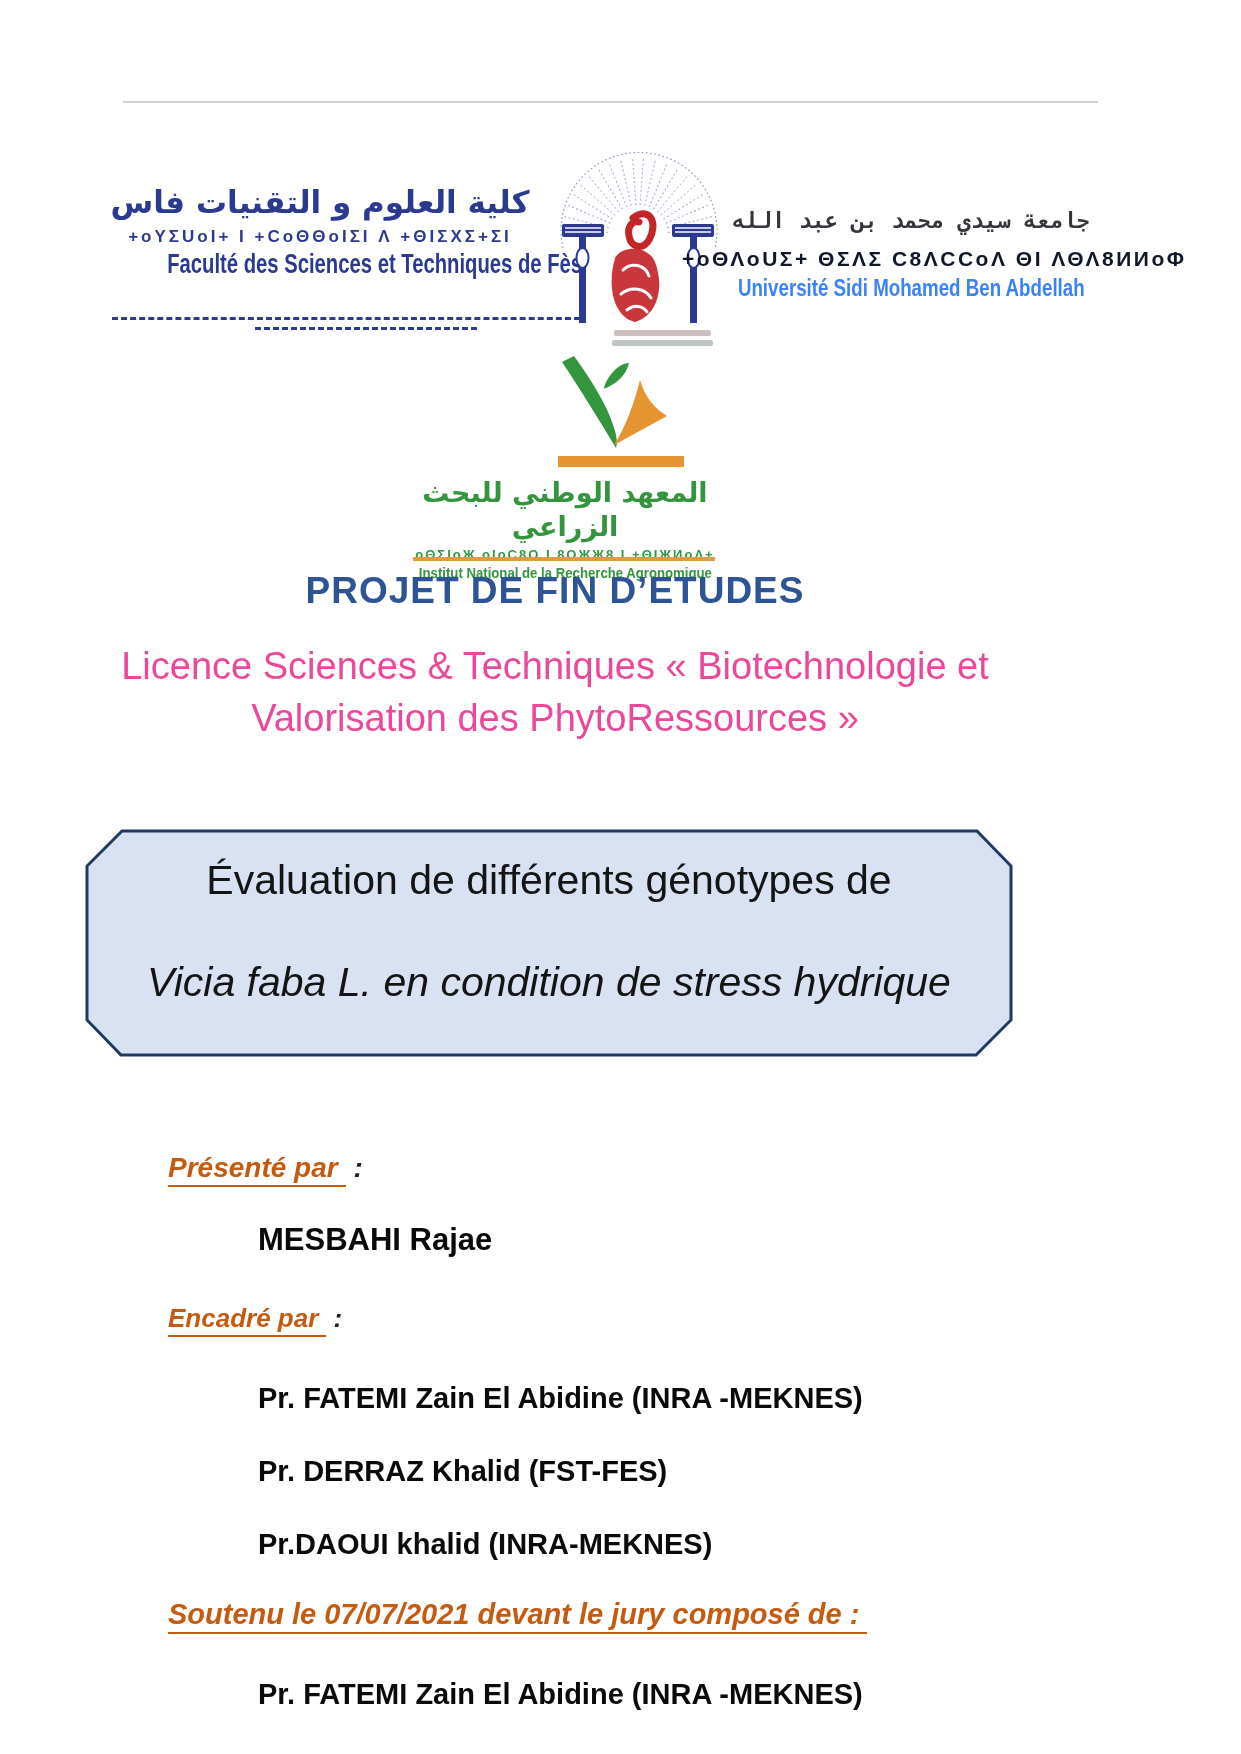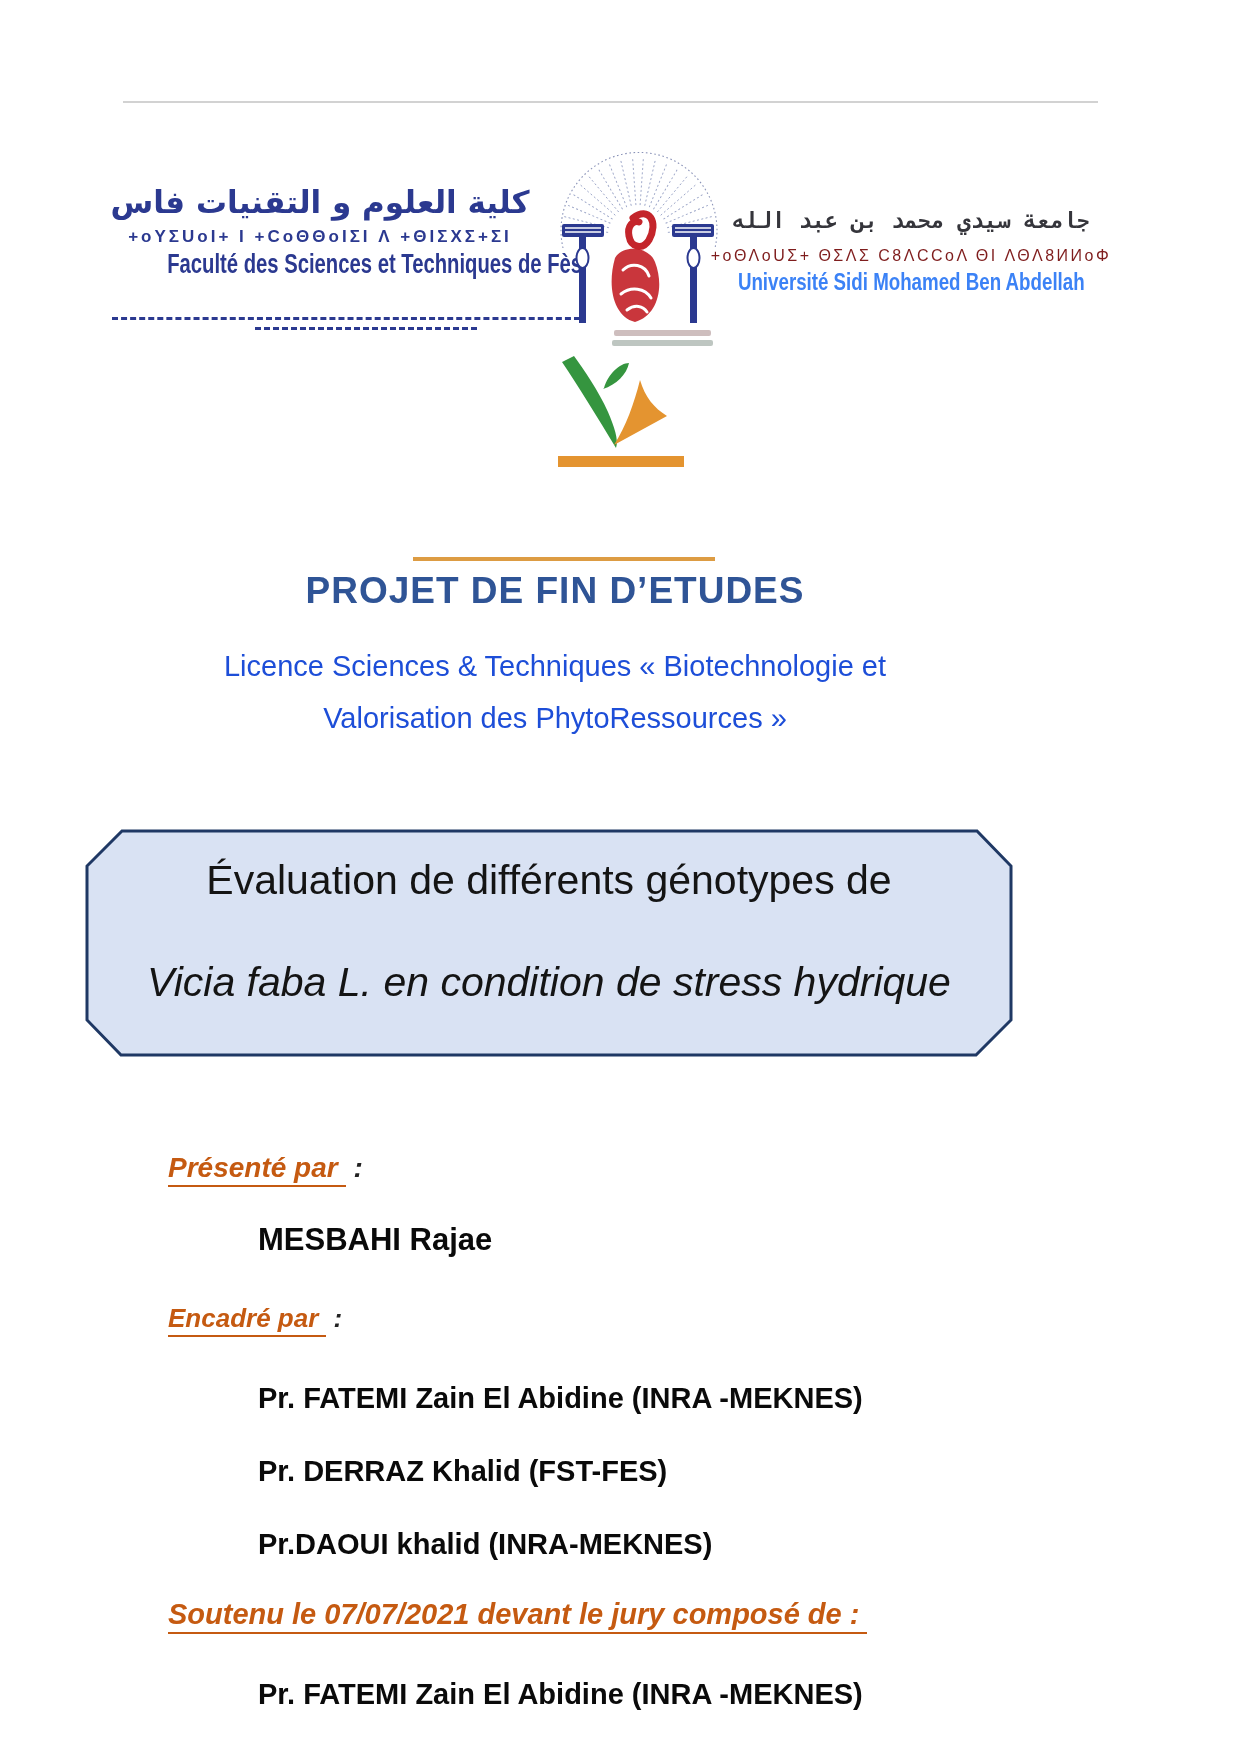--- a/index.html
+++ b/index.html
@@ -22,40 +22,40 @@
   .fst-arabic{font-family:"DejaVu Sans",sans-serif;font-weight:bold;font-size:31px;line-height:40px;direction:rtl;}
   .fst-tifinagh{font-size:17px;font-weight:bold;letter-spacing:3px;margin-top:5px;white-space:nowrap;}
   .fst-french{font-size:27px;font-weight:bold;margin-top:2px;white-space:nowrap;}
   .fst-french .condense{transform:scaleX(.75);}
   .dash-row1{left:112px;top:317px;width:468px;border-top:3px dashed #2B3990;}
   .dash-row2{left:255px;top:327px;width:222px;border-top:3px dashed #2B3990;}
 
   
   .usmba-block{left:682px;top:204px;width:458px;text-align:center;color:#3a3a40;}
   .usmba-arabic{font-family:Liberation Mono, monospace;font-weight:bold;font-size:22px;line-height:38px;direction:rtl;color:#35353b;}
-  .usmba-tifinagh{font-size:16px;font-weight:normal;letter-spacing:2.5px;margin-top:5px;color:#7f1d1d;white-space:nowrap;}
+  .usmba-tifinagh{font-size:21px;font-weight:bold;letter-spacing:2.5px;margin-top:5px;color:#0f172a;white-space:nowrap;}
   .usmba-french{font-size:24px;font-weight:bold;margin-top:3px;white-space:nowrap;color:#3b82f6;}
   .usmba-french .condense{transform:scaleX(.78);}
 
   
   .emblem{left:557px;top:138px;}
 
   
   .inra-logo{left:548px;top:350px;}
   .inra-text{left:365px;top:476px;width:400px;text-align:center;color:#35953F;}
   .inra-arabic{font-family:"DejaVu Sans",sans-serif;font-weight:bold;font-size:27px;line-height:34px;direction:rtl;}
   .inra-tifinagh{font-size:13px;font-weight:bold;letter-spacing:2px;margin-top:3px;white-space:nowrap;}
   .inra-french{font-size:15.5px;font-weight:bold;margin-top:2px;white-space:nowrap;}
   .inra-french .condense{transform:scaleX(.85);}
   .inra-underline{left:413px;top:557px;width:302px;height:4px;background:#DD9C43;}
 
   
   .content-col{left:0;width:1110px;text-align:center;}
   .main-title{top:570px;font-size:37px;font-weight:bold;letter-spacing:1px;color:#2F5496;}
-  .subtitle{top:640px;font-size:29px;line-height:52px;color:#1d4ed8;}
+  .subtitle{top:640px;font-size:38px;line-height:52px;color:#ec4899;}
 
   
   .thesis-box{left:85px;top:829px;width:928px;height:204px;}
   .thesis-box svg{position:absolute;left:0;top:0;}
   .thesis-title{position:absolute;left:9px;top:0;width:910px;height:100%;
     display:flex;align-items:center;justify-content:center;
     font-size:41px;line-height:84px;color:#141414;text-align:center;flex-wrap:wrap;}
   .thesis-title .t-italic{font-style:italic;}
 
   
@@ -138,20 +138,25 @@
     <div class="usmba-tifinagh">+oΘΛoUΣ+ ΘΣΛΣ C8ΛCCoΛ ΘI ΛΘΛ8ИИoΦ</div>
     <div class="usmba-french"><span class="condense">Université Sidi Mohamed Ben Abdellah</span></div>
   </div>
 
   <svg class="abs inra-logo" width="160" height="124" viewBox="0 0 160 124">
     <path d="M14 12 C 30 36, 50 68, 68 98 C 71 90, 66 76, 60 62 C 50 40, 36 20, 26 6 Z" fill="#35953F"></path>
     <path d="M56 38 C 60 24, 72 13, 81 13 C 79 24, 68 35, 55 39 Z" fill="#35953F"></path>
     <path d="M92 30 C 97 47, 106 58, 119 66 L 66 95 C 78 76, 86 54, 92 30 Z" fill="#E49430"></path>
     <rect x="10" y="106" width="126" height="11" fill="#E49430"></rect>
   </svg>
+  <div class="abs inra-text">
+    <div class="inra-arabic" dir="rtl">المعهد الوطني للبحث الزراعي</div>
+    <div class="inra-tifinagh">oΘΣloЖ oloC8O I 8OЖЖ8 I +ΘIЖИoΛ+</div>
+    <div class="inra-french"><span class="condense">Institut National de la Recherche Agronomique</span></div>
+  </div>
   <div class="abs inra-underline"></div>
 
   <div class="abs content-col main-title">PROJET DE FIN D’ETUDES</div>
   <div class="abs content-col subtitle">
     <div>Licence Sciences &amp; Techniques « Biotechnologie et</div>
     <div>Valorisation des PhytoRessources »</div>
   </div>
 
   <div class="abs thesis-box">
     <svg width="928" height="228" viewBox="0 0 928 228">

